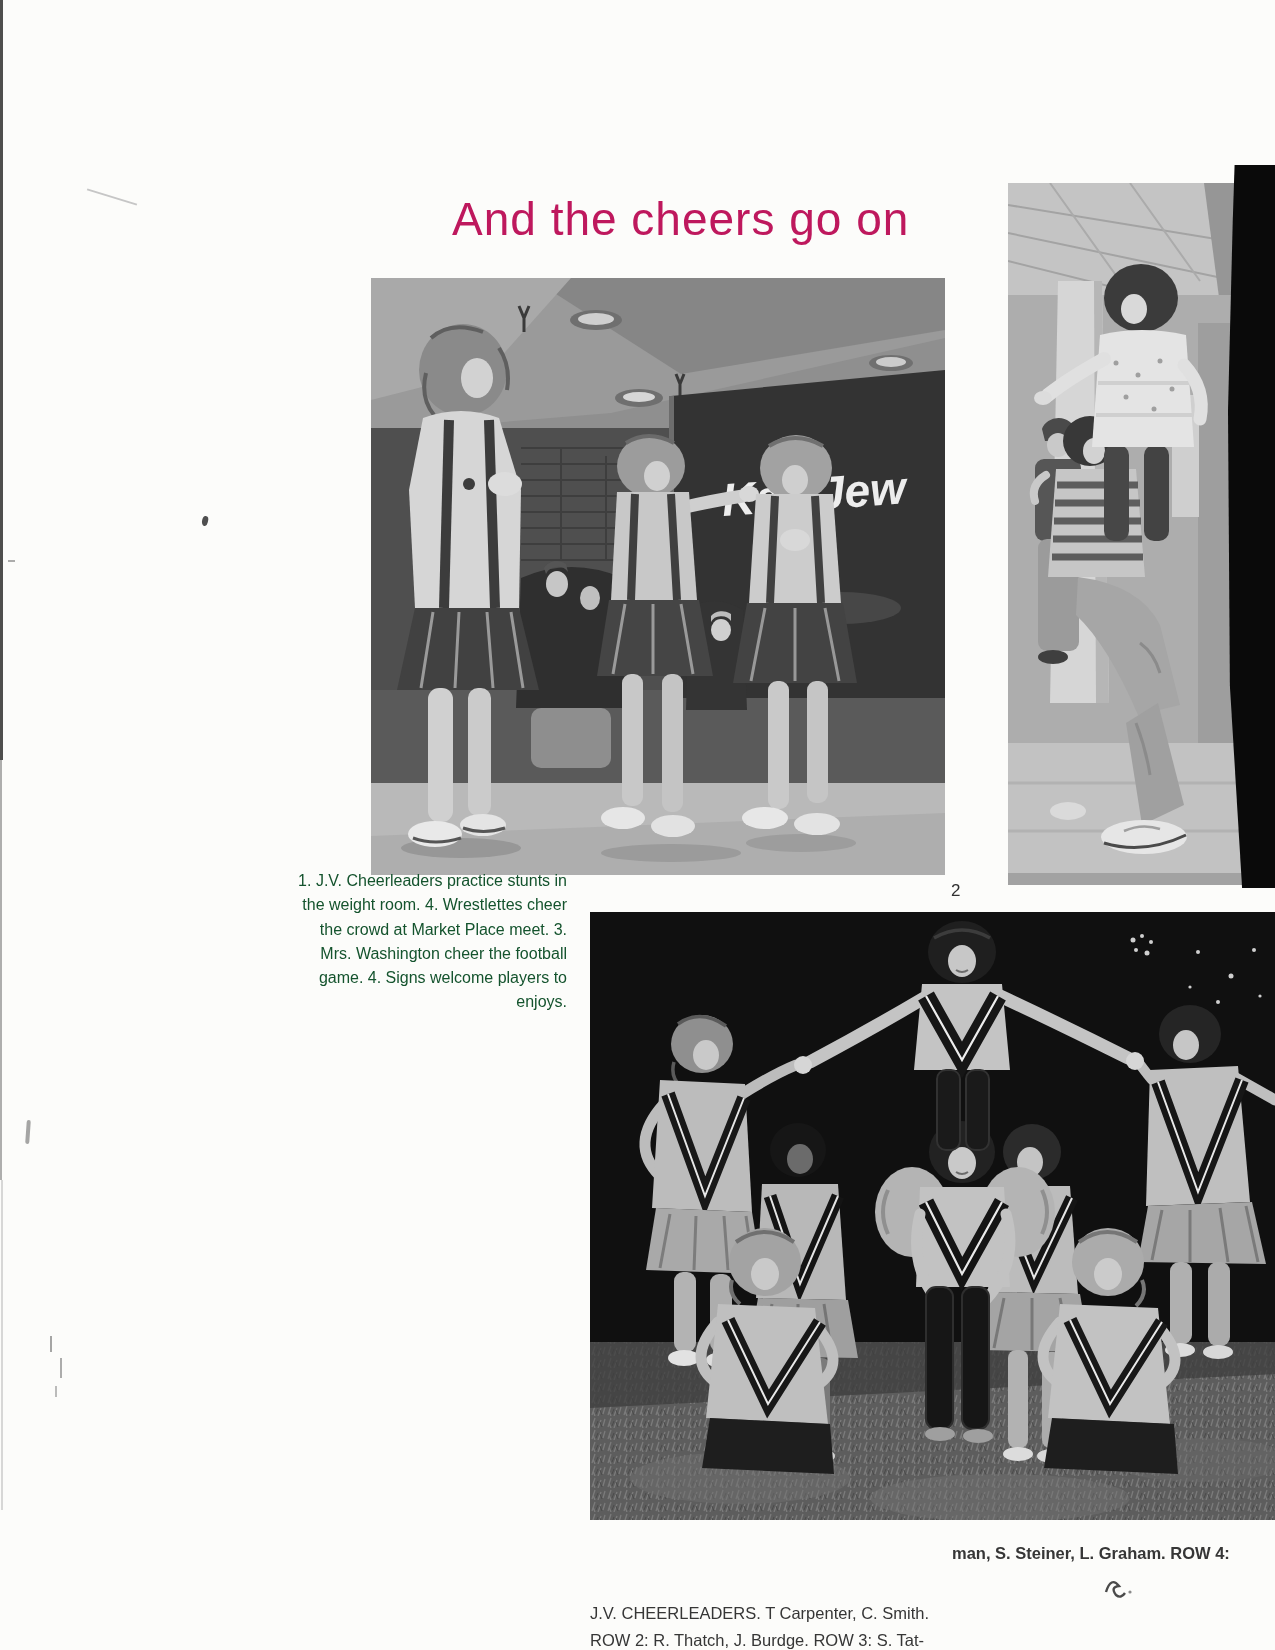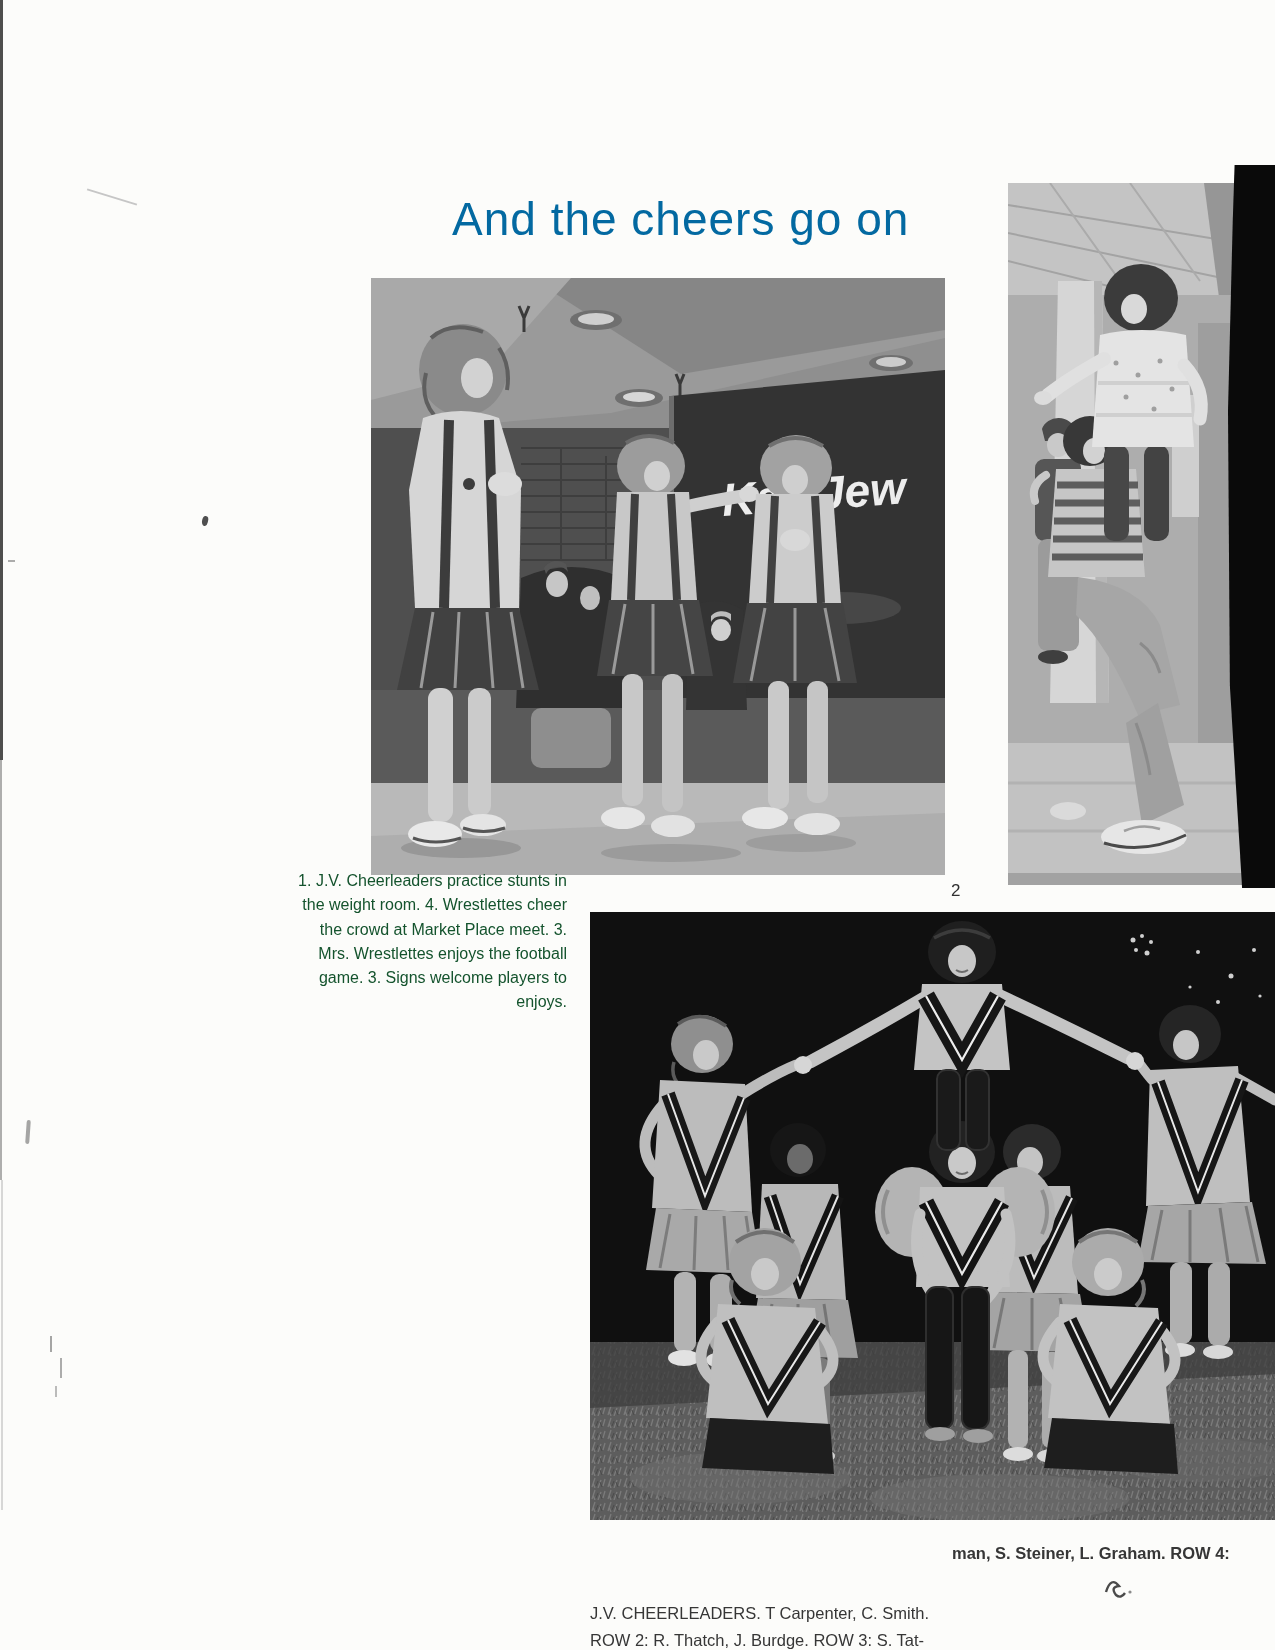--- a/index.html
+++ b/index.html
@@ -3,21 +3,21 @@
 <meta charset="utf-8">
 <style>
   html,body{margin:0;padding:0;background:#d9d9d9;}
   .page{
     position:relative;width:1275px;height:1650px;margin:0 auto;
     background:#fcfcfa;overflow:hidden;
     font-family:"Liberation Sans",sans-serif;color:#2e2e2e;
   }
   .abs{position:absolute;}
   .page-title{
-    font-size:46px;font-weight:400;letter-spacing:1px;color:#0369a1;
+    font-size:46px;font-weight:400;letter-spacing:1px;color:#be185d;
     white-space:nowrap;
   }
   .photo{position:absolute;overflow:hidden;background:#8f8f8f;}
   .photo svg{display:block;}
   .fig-label{font-size:17px;color:#303030;}
   .side-caption{
     width:312px;text-align:right;font-size:16px;line-height:24.3px;color:#14532d;
   }
   .side-caption div{white-space:nowrap;}
   .bottom-caption{font-size:16.5px;line-height:27px;color:#363636;}
@@ -194,22 +194,22 @@
   </div>
 
   <div class="abs edge-band" style="left:1228px;top:165px;width:47px;height:723px;"></div>
 
   <div class="abs fig-label" style="left:951px;top:881px;">2</div>
 
   <div class="abs side-caption" style="left:255px;top:869px;">
     <div>1. J.V. Cheerleaders practice stunts in</div>
     <div>the weight room. 4. Wrestlettes cheer</div>
     <div>the crowd at Market Place meet. 3.</div>
-    <div>Mrs. Wrestlettes enjoys the football</div>
-    <div>game. 3. Signs welcome players to</div>
+    <div>Mrs. Washington cheer the football</div>
+    <div>game. 4. Signs welcome players to</div>
     <div>enjoys.</div>
   </div>
 
   <div class="photo" style="left:590px;top:912px;width:685px;height:608px;background:#101010;">
     <svg viewBox="0 0 685 608" width="685" height="608">
       <defs>
         <pattern id="grass" width="16" height="12" patternUnits="userSpaceOnUse">
           <rect width="16" height="12" fill="#5d5d5d"></rect>
           <path d="M2,11 L5,2 M8,12 L11,4 M13,10 L15,3 M5,12 L3,7" stroke="#7b7b7b" stroke-width="1.3"></path>
           <path d="M6,10 L8,5 M12,11 L10,6" stroke="#4a4a4a" stroke-width="1"></path>

